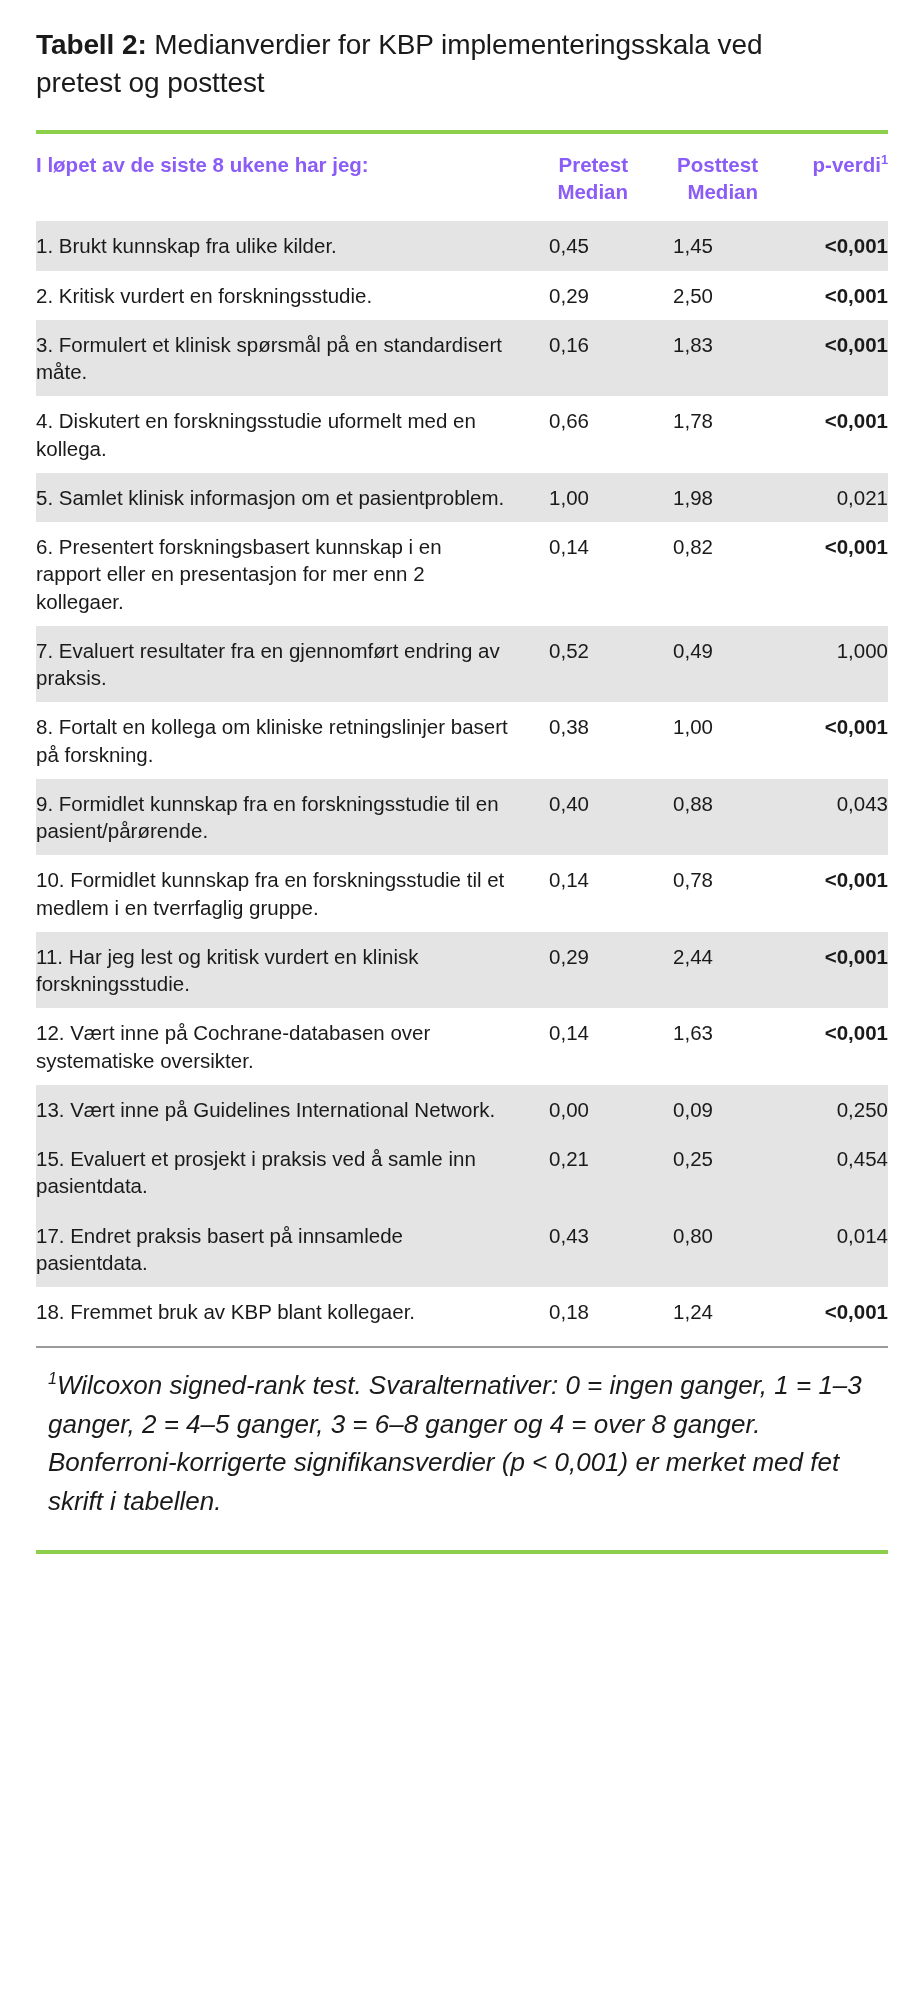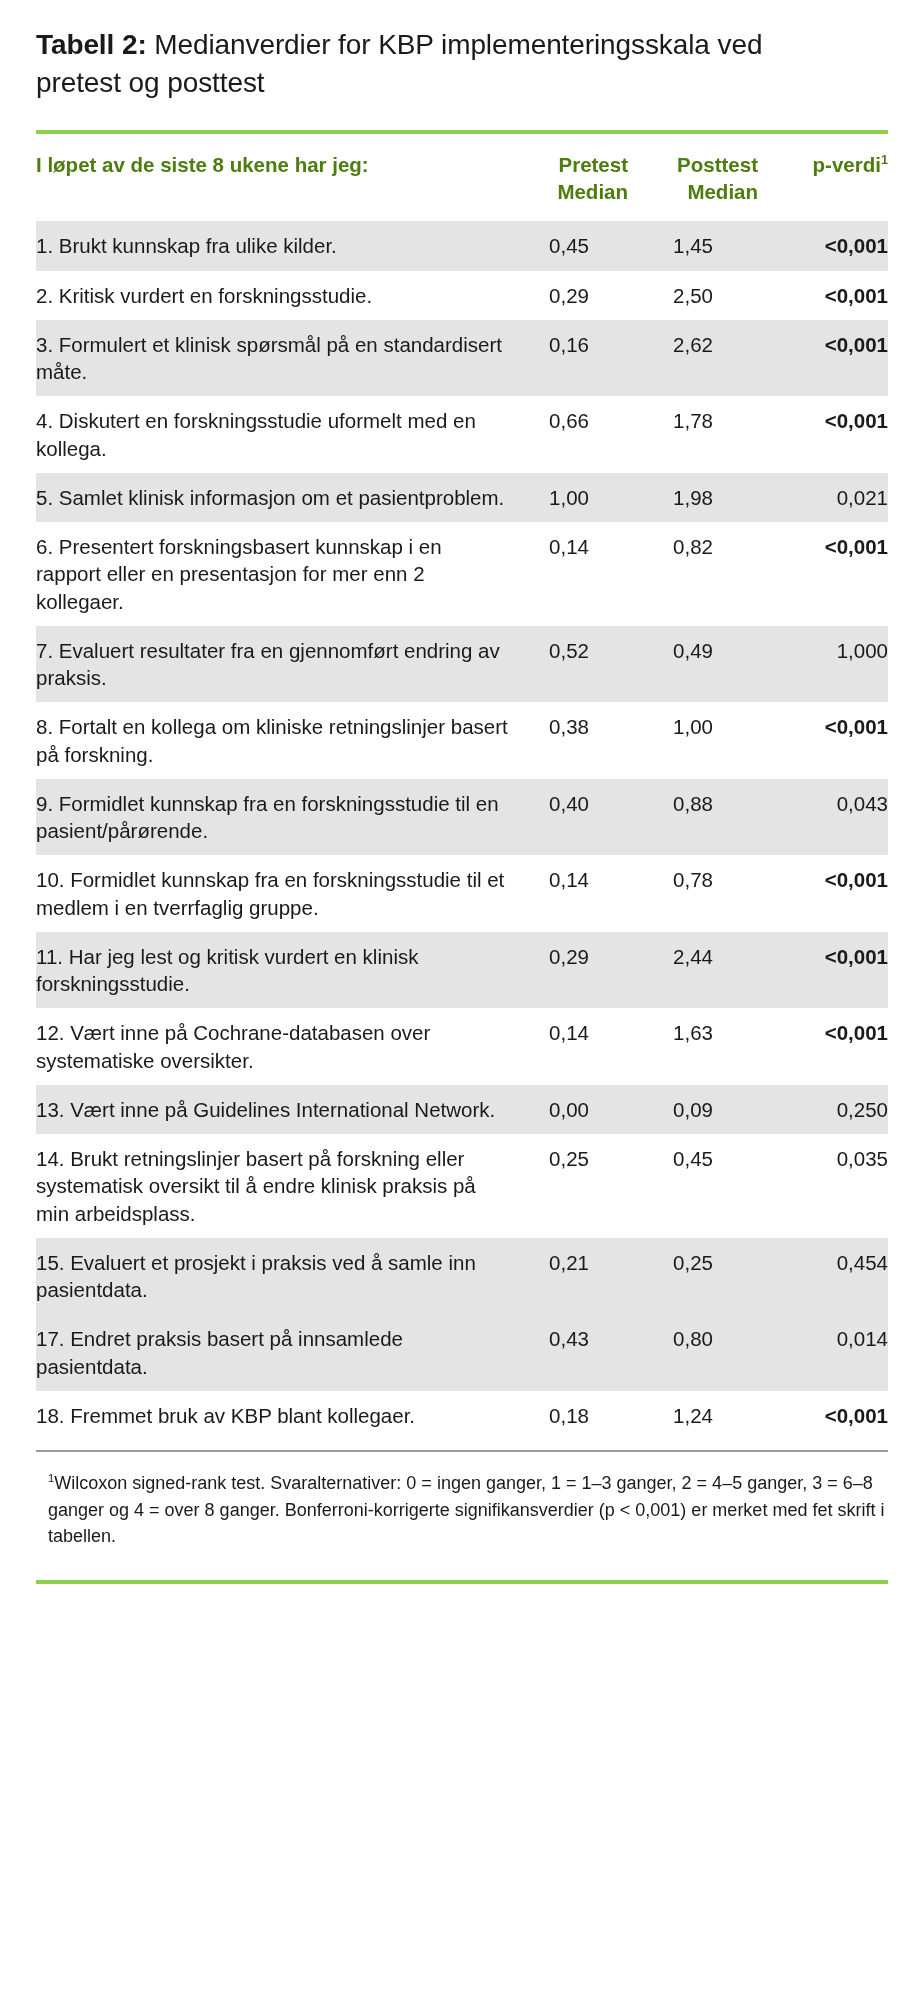--- a/index.html
+++ b/index.html
@@ -66,21 +66,21 @@
   table.data col.c-pre    { width: 118px; }
   table.data col.c-post   { width: 130px; }
   table.data col.c-p      { width: 130px; }
 
   table.data thead th {
     font-size: 20.5px;
     font-weight: bold;
     vertical-align: top;
     padding: 18px 0 16px 0;
     line-height: 1.30;
-    color: #4d7c0f;
+    color: #8b5cf6;
   }
   th.h-item {
     text-align: left;
     padding-left: 12px;
   }
   th.h-num {
     text-align: right;
     padding-right: 14px;
     white-space: nowrap;
   }
@@ -121,25 +121,26 @@
 
   tbody tr.shaded td {
     background: #E4E4E4;
     margin-top: 9px;
   }
 
   
   .footnote {
     width: 852px;
     margin-top: 18px;
-    font-size: 18px;
+    font-size: 26px;
     line-height: 1.48;
     color: #1a1a1a;
     padding-left: 12px;
     box-sizing: border-box;
+    font-style: italic;
   }
   .footnote sup.fn { font-size: 0.62em; }
 </style>
 </head>
 <body>
 
 <div class="page">
 
   <div class="table-title">
     <span class="label">Tabell 2:</span><span class="caption"> Medianverdier for KBP implementeringsskala ved pretest og posttest</span>
@@ -179,21 +180,21 @@
         </tr>
         <tr>
           <td class="item">2. Kritisk vurdert en forskningsstudie.</td>
           <td class="num">0,29</td>
           <td class="num">2,50</td>
           <td class="pval sig">&lt;0,001</td>
         </tr>
         <tr class="shaded">
           <td class="item">3. Formulert et klinisk spørsmål på en standardisert måte.</td>
           <td class="num">0,16</td>
-          <td class="num">2,62</td>
+          <td class="num">1,83</td>
           <td class="pval sig">&lt;0,001</td>
         </tr>
         <tr>
           <td class="item">4. Diskutert en forskningsstudie uformelt med en kollega.</td>
           <td class="num">0,66</td>
           <td class="num">1,78</td>
           <td class="pval sig">&lt;0,001</td>
         </tr>
         <tr class="shaded">
           <td class="item">5. Samlet klinisk informasjon om et pasientproblem.</td>
@@ -242,26 +243,20 @@
           <td class="num">0,14</td>
           <td class="num">1,63</td>
           <td class="pval sig">&lt;0,001</td>
         </tr>
         <tr class="shaded">
           <td class="item">13. Vært inne på Guidelines International Network.</td>
           <td class="num">0,00</td>
           <td class="num">0,09</td>
           <td class="pval">0,250</td>
         </tr>
-        <tr>
-          <td class="item">14. Brukt retningslinjer basert på forskning eller systematisk oversikt til å endre klinisk praksis på min arbeidsplass.</td>
-          <td class="num">0,25</td>
-          <td class="num">0,45</td>
-          <td class="pval">0,035</td>
-        </tr>
         <tr class="shaded">
           <td class="item">15. Evaluert et prosjekt i praksis ved å samle inn pasientdata.</td>
           <td class="num">0,21</td>
           <td class="num">0,25</td>
           <td class="pval">0,454</td>
         </tr>
         <tr class="shaded">
           <td class="item">17. Endret praksis basert på innsamlede pasientdata.</td>
           <td class="num">0,43</td>
           <td class="num">0,80</td>

